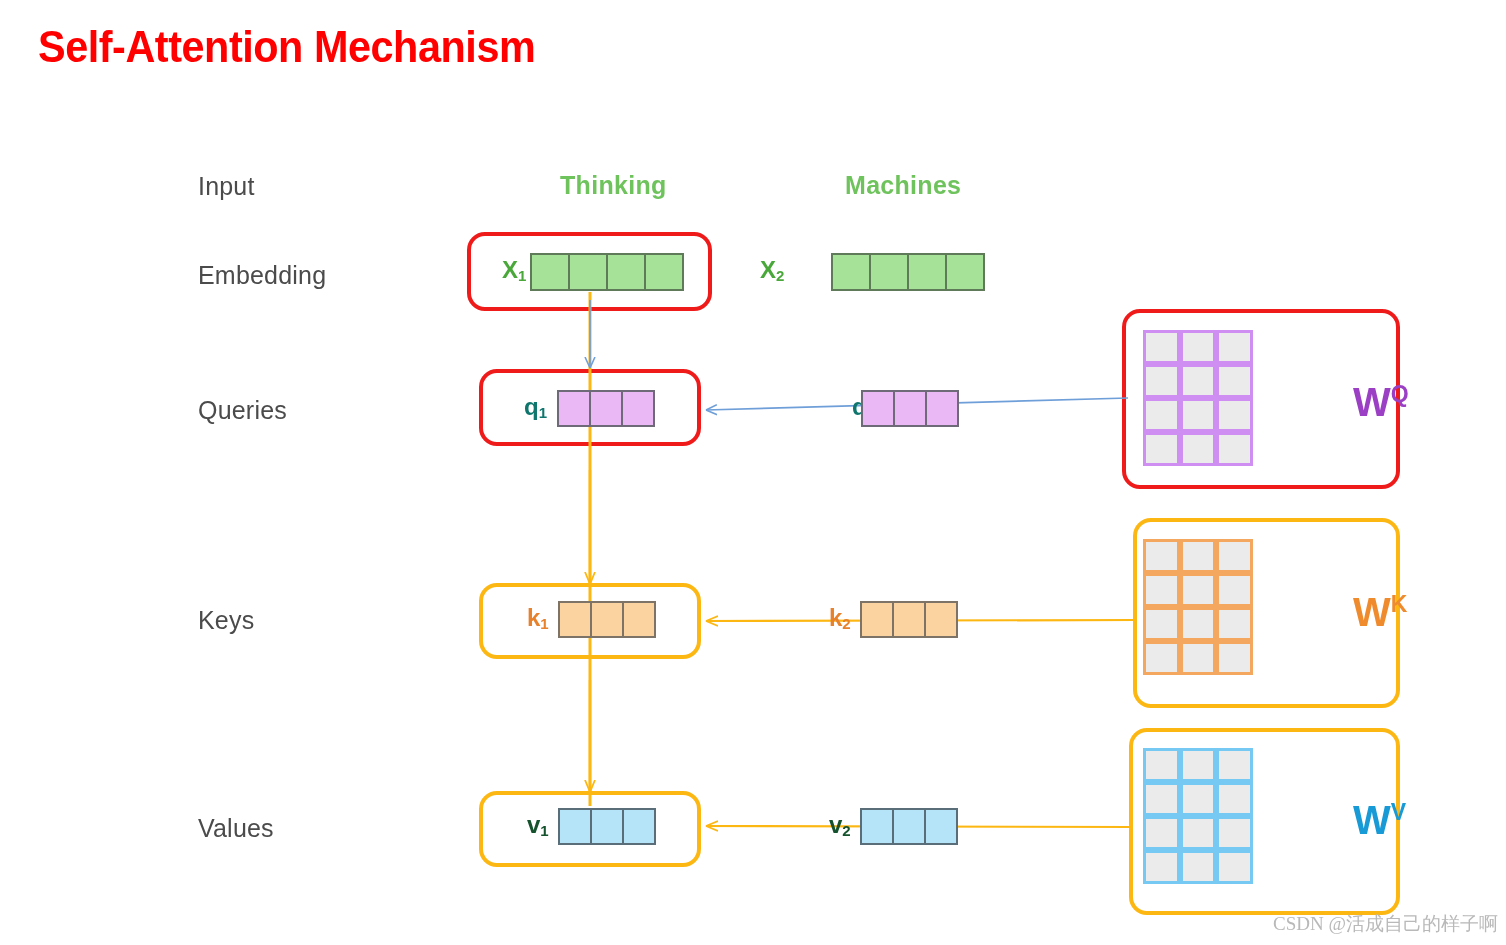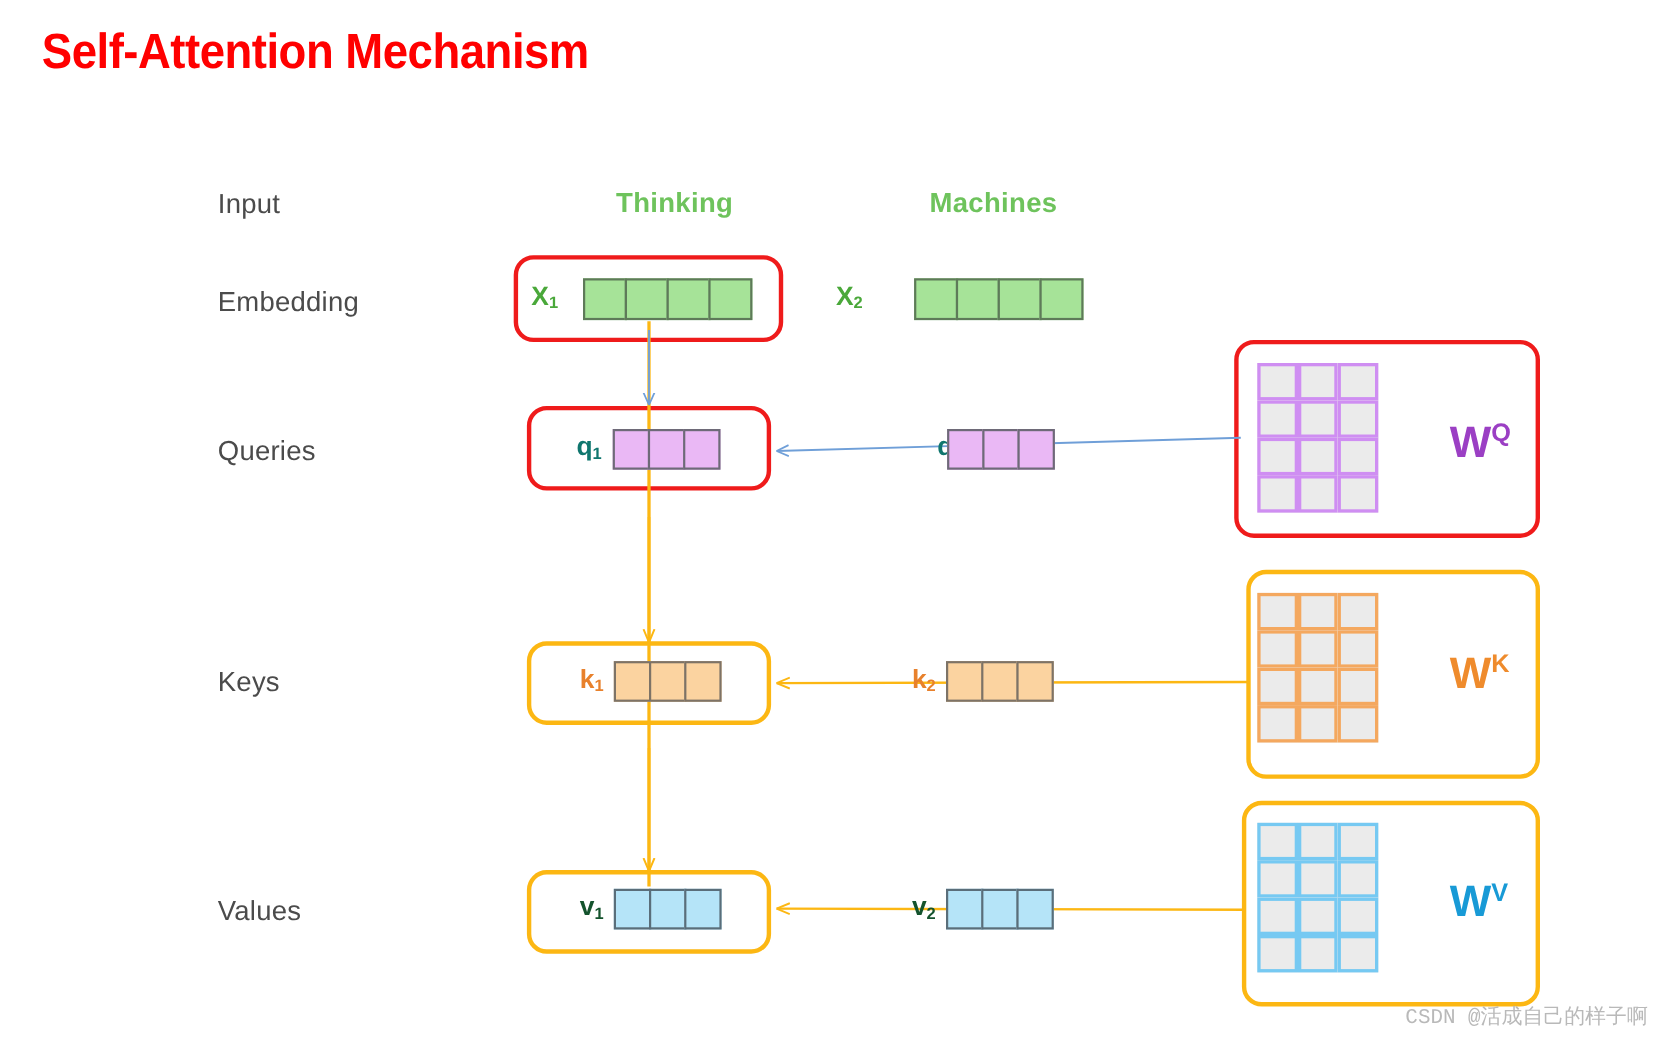--- a/index.html
+++ b/index.html
@@ -66,34 +66,34 @@
   .hl.gold{border:4px solid #fcb713;}
 
   
   .wmat{position:absolute;display:grid;grid-template-columns:repeat(3,1fr);
         grid-template-rows:repeat(4,1fr);}
   .wmat div{box-sizing:border-box;background:#ebebeb;}
   .wmat.q div{border:3px solid #cf8ef2;}
   .wmat.k div{border:3px solid #f4a85f;}
   .wmat.v div{border:3px solid #76c9f2;}
 
-  .wlabel{position:absolute;font-size:40px;font-weight:bold;white-space:nowrap;}
+  .wlabel{position:absolute;font-size:40px;font-weight:bold;white-space:nowrap;margin-left:35px;}
   .wlabel sup{font-size:23px;font-weight:bold;vertical-align:baseline;position:relative;top:-14px;}
   .wlabel.q{color:#9b3fc4;}
   .wlabel.k{color:#ef8b2c;}
   .wlabel.v{color:#189ad6;}
 
   
   #arrow-layer{position:absolute;left:0;top:0;width:1506px;height:945px;pointer-events:none;}
 
   
   #watermark{
     position:absolute;right:8px;bottom:8px;
     font-size:19px;color:#b9b9b9;white-space:nowrap;
-    font-family:Liberation Mono, monospace;
+    font-family:Liberation Serif, serif;
   }
 </style>
 </head>
 <body>
 
 <div class="stage">
 
   <div id="slide-title">Self-Attention Mechanism</div>
 
   <div class="row-label" style="top:172px">Input</div>
@@ -146,21 +146,21 @@
 
     <g>
       <line x1="1136" y1="620" x2="706" y2="621" stroke="#fcb713" stroke-width="2.2" marker-end="url(#ah-gold)"></line>
     </g>
 
     <g>
       <line x1="1132" y1="827" x2="706" y2="826" stroke="#fcb713" stroke-width="2.2" marker-end="url(#ah-gold)"></line>
     </g>
   </svg>
 
-  <div class="vsym green" style="left:483px;top:256px">
+  <div class="vsym green" style="left:502px;top:256px">
     <span>X</span><sub>1</sub>
   </div>
   <div class="vec green" style="left:530px;top:253px">
     <div class="cell" style="width:40px;height:38px"></div>
     <div class="cell" style="width:40px;height:38px"></div>
     <div class="cell" style="width:40px;height:38px"></div>
     <div class="cell" style="width:40px;height:38px"></div>
   </div>
 
   <div class="vsym green" style="left:760px;top:256px">

